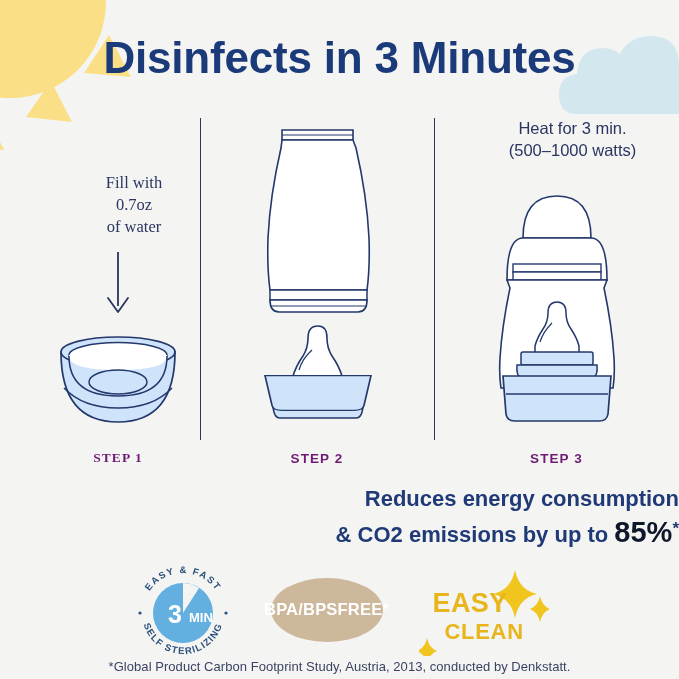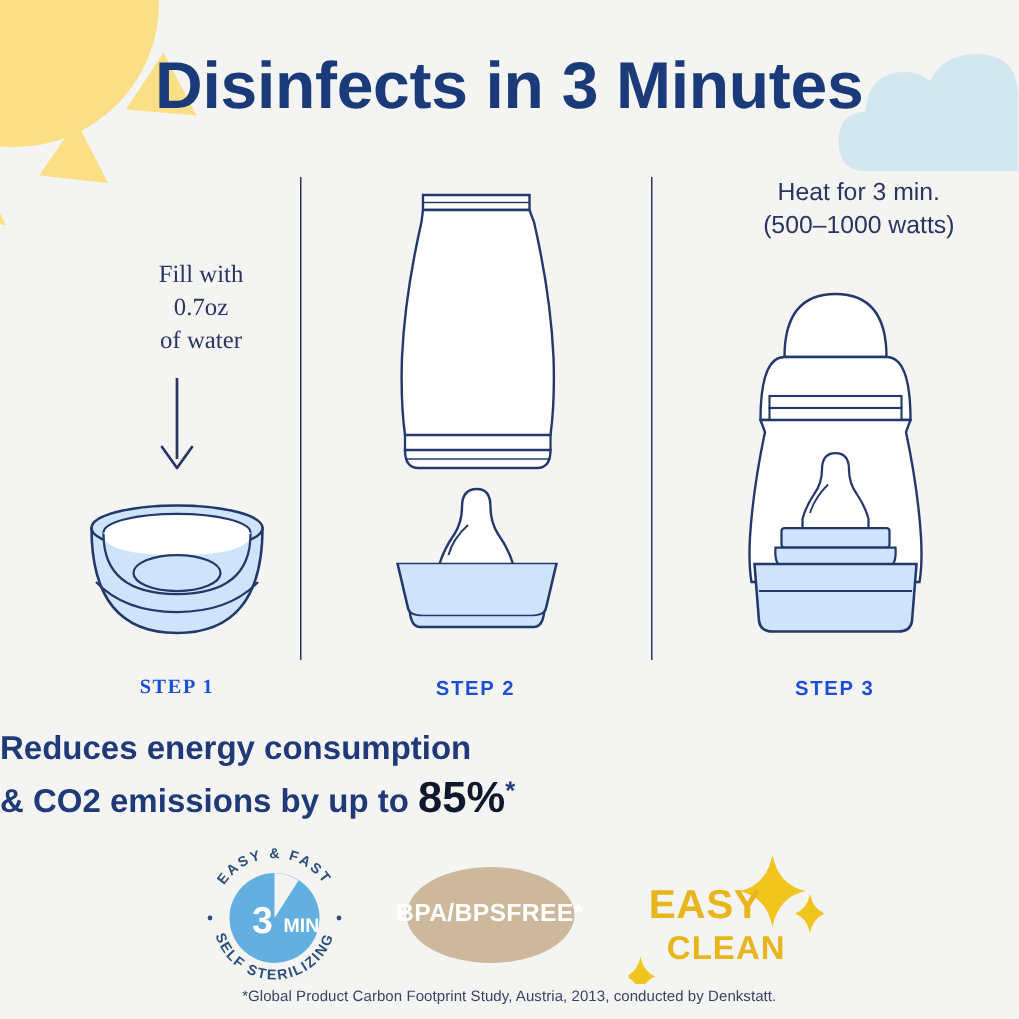--- a/index.html
+++ b/index.html
@@ -98,30 +98,30 @@
 
   .step-label {
     position: absolute;
     bottom: -6px;
     left: 0;
     width: 100%;
     text-align: center;
     font-size: 13.5px;
     font-weight: bold;
     letter-spacing: 1.1px;
-    color: #1d4ed8;
+    color: #701a75;
   }
 
   
   .claim {
     position: absolute;
     top: 484px;
     left: 0;
     width: 679px;
-    text-align: left;
+    text-align: right;
     color: #1f3a77;
     font-size: 22px;
     line-height: 1.33;
     font-weight: bold;
   }
   .claim .big {
     font-size: 29px;
     font-weight: bold;
     color: #0f172a;
   }
@@ -176,21 +176,21 @@
   .clean-text .l1 { font-size: 27px; letter-spacing: 0.4px; display: block; }
   .clean-text .l2 { font-size: 22px; letter-spacing: 0.7px; display: block; margin-top: 4px; margin-left: 12px; }
 
   
   .footnote {
     position: absolute;
     top: 659px;
     left: 0;
     width: 679px;
     text-align: center;
-    font-size: 10px;
+    font-size: 13px;
     color: #3a4363;
     letter-spacing: 0.05px;
   }
 </style>
 </head>
 <body>
 
 <div id="infographic">
 
   <div class="sun-wrap">

